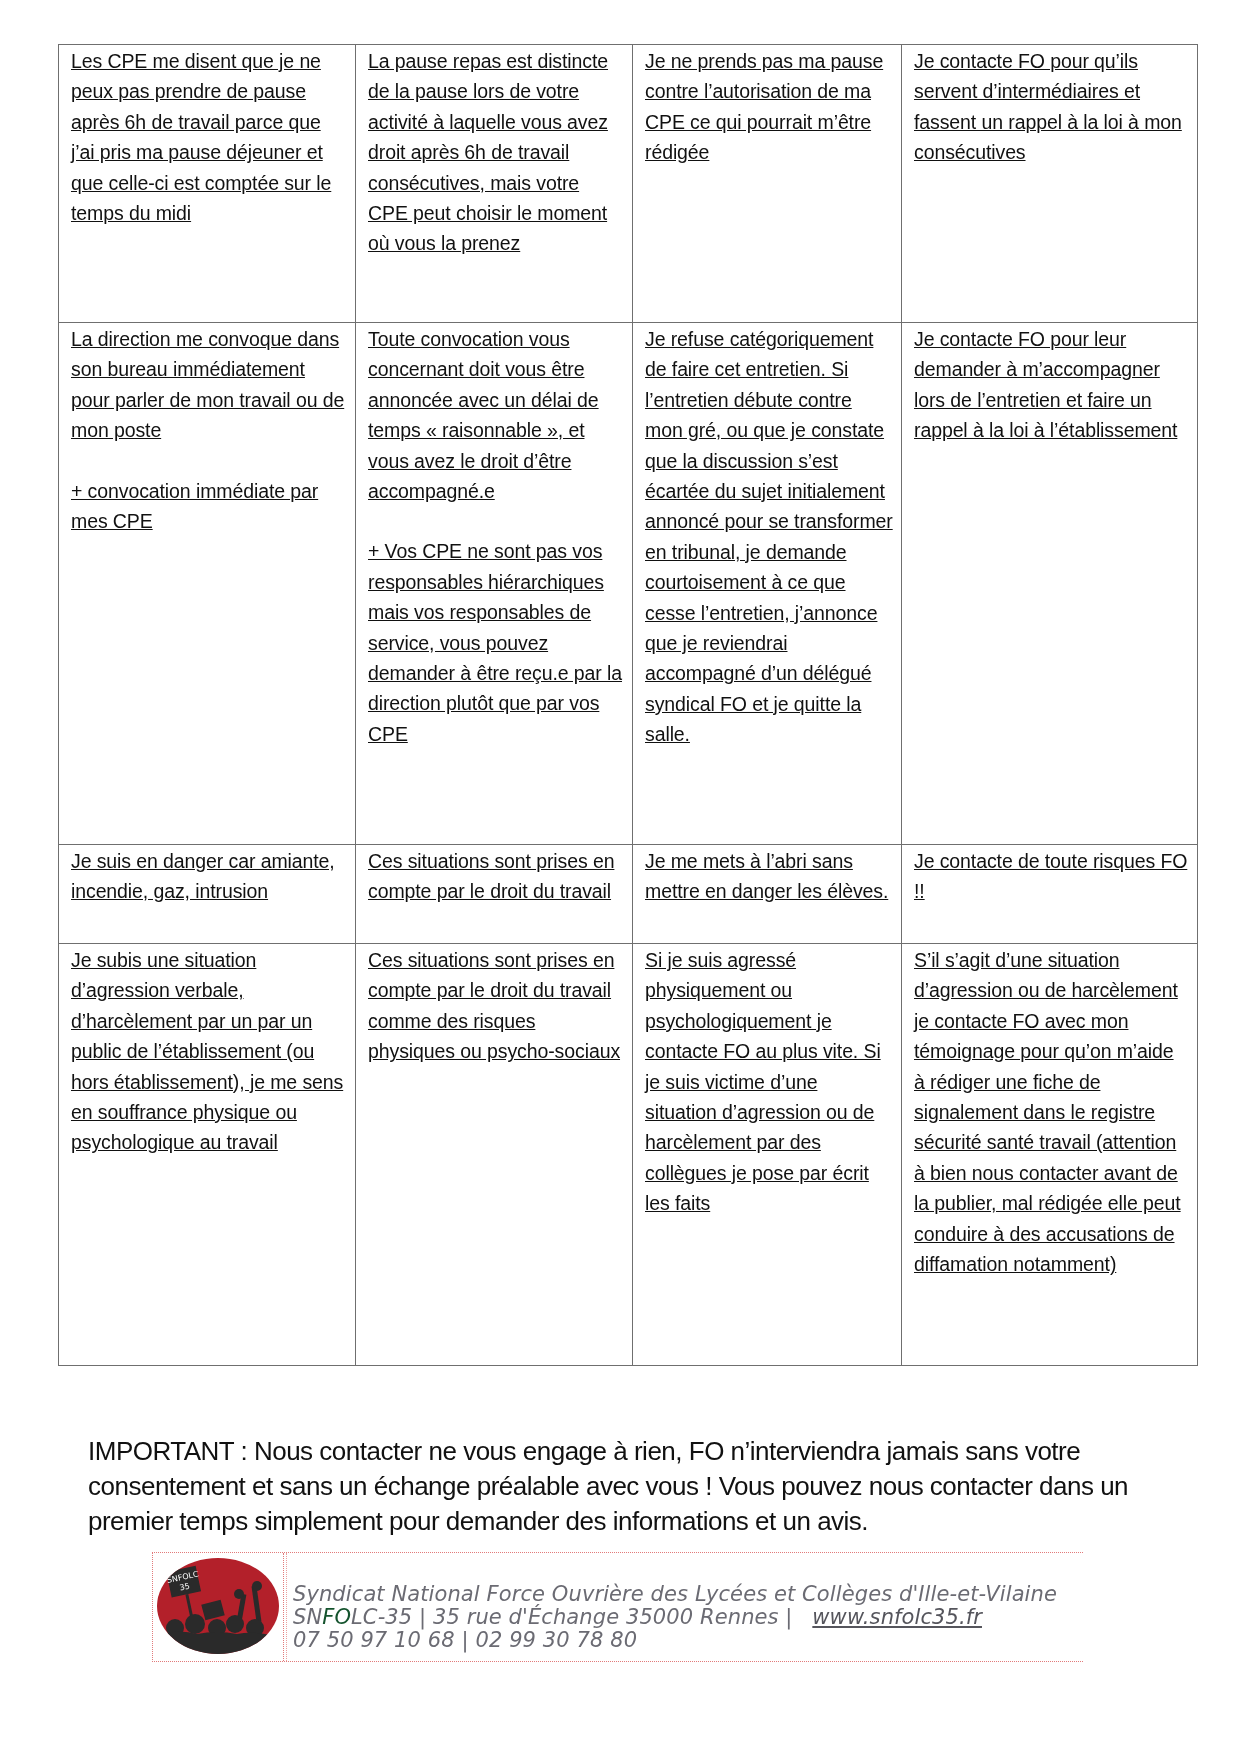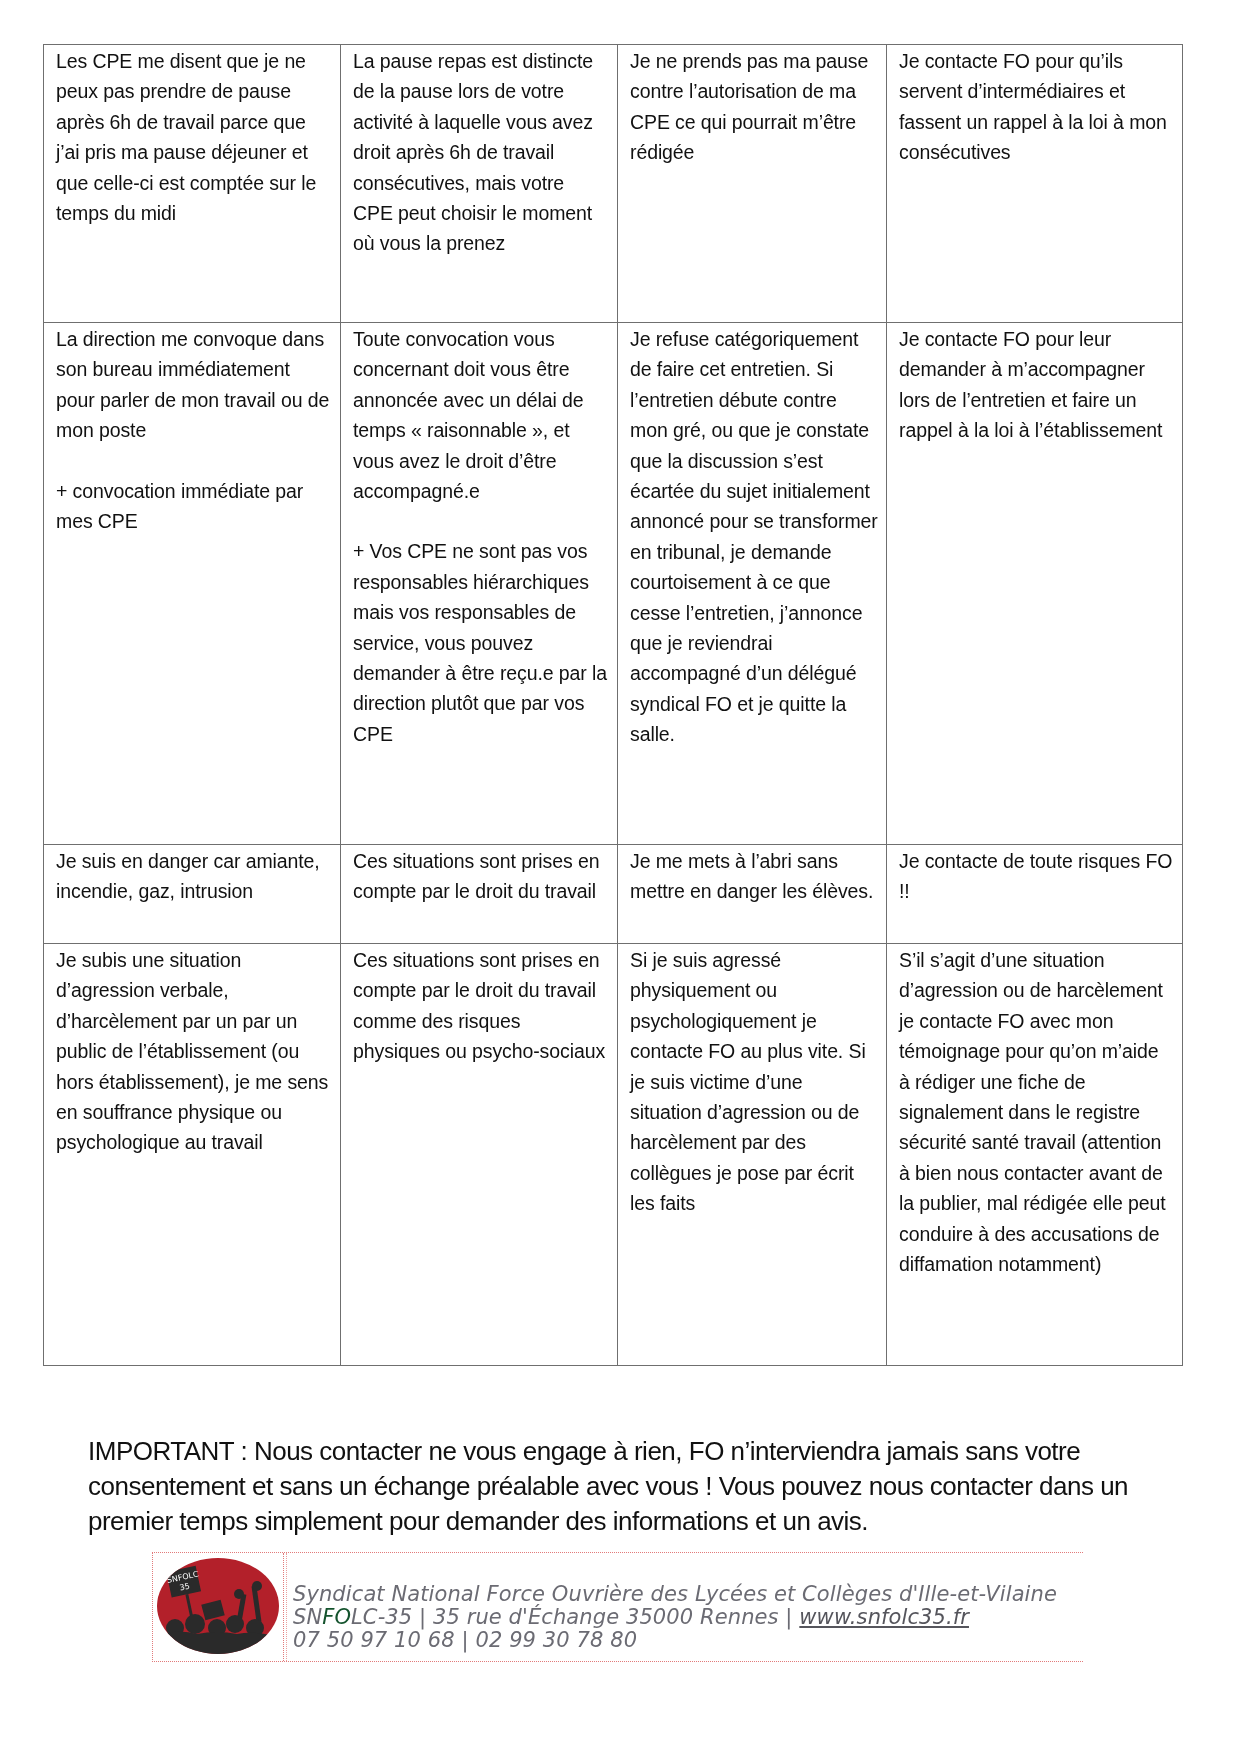--- a/index.html
+++ b/index.html
@@ -10,25 +10,26 @@
     body {
       width: 1241px;
       height: 1755px;
       position: relative;
       overflow: hidden;
       font-family: "Liberation Sans", "DejaVu Sans", sans-serif;
       color: #111111;
     }
     .page-table {
       position: absolute;
-      left: 43px;
+      left: 58px;
       top: 44px;
       width: 1139px;
       border-collapse: collapse;
       table-layout: fixed;
+      text-decoration: underline;
     }
     .page-table td {
       border: 1.5px solid #6f6f6f;
       vertical-align: top;
       padding: 1px 8px 0 12px;
       font-size: 19.5px;
       line-height: 30.4px;
       letter-spacing: -0.1px;
     }
     .page-table td .para {
@@ -98,20 +99,21 @@
       color: #6b6b73;
       letter-spacing: 0.1px;
       font-style: italic;
     }
     .footer-text .fo {
       color: #14532d;
     }
     .footer-text .url {
       color: #55555c;
       text-decoration: underline;
+      margin-left: 13px;
     }
   </style>
 </head>
 <body>
 
 <table class="page-table">
   <colgroup>
     <col style="width:297px">
     <col style="width:277px">
     <col style="width:269px">

